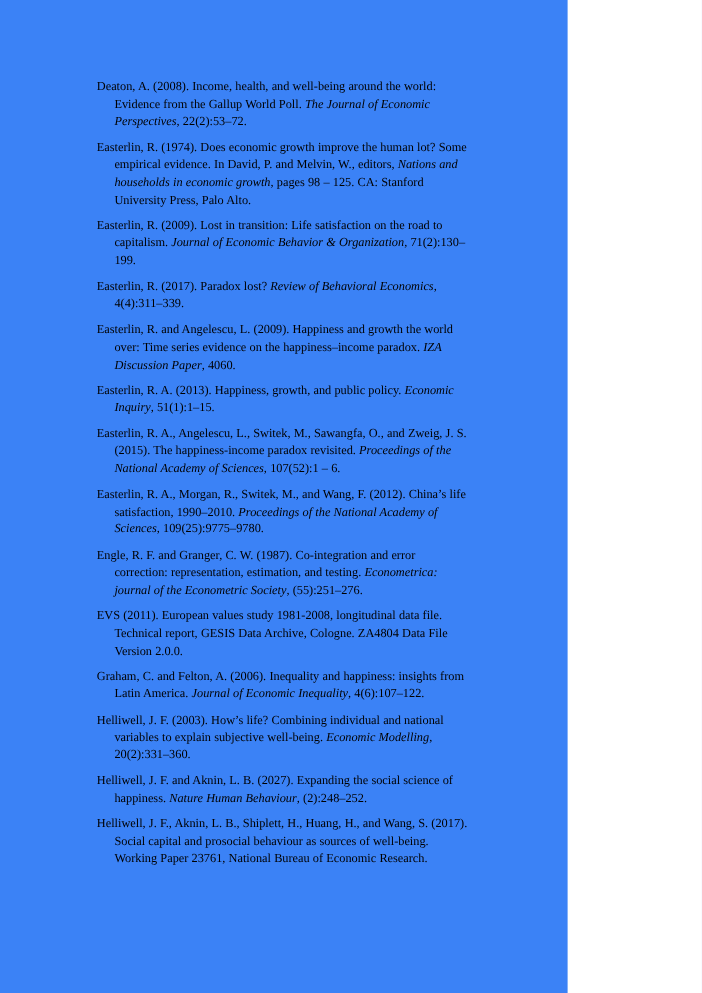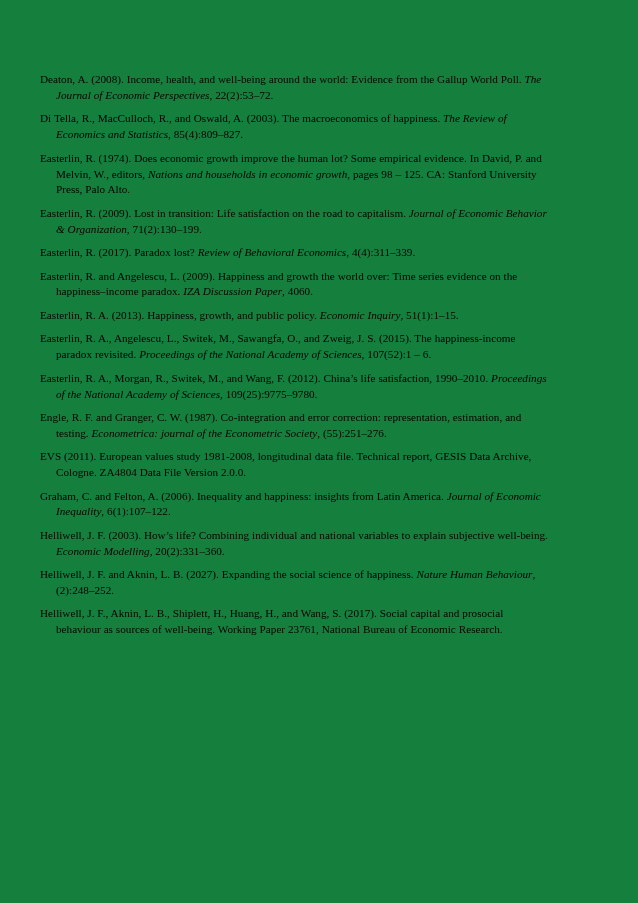--- a/index.html
+++ b/index.html
@@ -8,25 +8,25 @@
     background: #ffffff;
   }
   body {
     width: 638px;
     height: 903px;
     font-family: "Liberation Serif", "DejaVu Serif", serif;
     color: #000000;
   }
   #page {
     position: relative;
-    width: 638px;
+    width: 516px;
     height: 903px;
     box-sizing: border-box;
-    padding: 72px 88px 40px 40px;
-    background: #15803d;
+    padding: 72px 88px 40px 88px;
+    background: #3b82f6;
   }
   #reference-list {
     font-size: 11.2px;
     line-height: 1.42;
     text-align: left;
   }
   .reference-entry {
     padding-left: 16px;
     text-indent: -16px;
     margin: 0 0 7.5px 0;
@@ -41,28 +41,27 @@
   .ref-italic {
     font-style: italic;
   }
 </style>
 </head>
 <body>
 
 <div id="page">
   <div id="reference-list">
       <p class="reference-entry"><span class="ref-text">Deaton, A. (2008). Income, health, and well-being around the world: Evidence from the Gallup World Poll. </span><span class="ref-italic">The Journal of Economic Perspectives</span><span class="ref-text">, 22(2):53–72.</span></p>
-      <p class="reference-entry"><span class="ref-text">Di Tella, R., MacCulloch, R., and Oswald, A. (2003). The macroeconomics of happiness. </span><span class="ref-italic">The Review of Economics and Statistics</span><span class="ref-text">, 85(4):809–827.</span></p>
       <p class="reference-entry"><span class="ref-text">Easterlin, R. (1974). Does economic growth improve the human lot? Some empirical evidence. In David, P. and Melvin, W., editors, </span><span class="ref-italic">Nations and households in economic growth</span><span class="ref-text">, pages 98 – 125. CA: Stanford University Press, Palo Alto.</span></p>
       <p class="reference-entry"><span class="ref-text">Easterlin, R. (2009). Lost in transition: Life satisfaction on the road to capitalism. </span><span class="ref-italic">Journal of Economic Behavior &amp; Organization</span><span class="ref-text">, 71(2):130–199.</span></p>
       <p class="reference-entry"><span class="ref-text">Easterlin, R. (2017). Paradox lost? </span><span class="ref-italic">Review of Behavioral Economics</span><span class="ref-text">, 4(4):311–339.</span></p>
       <p class="reference-entry"><span class="ref-text">Easterlin, R. and Angelescu, L. (2009). Happiness and growth the world over: Time series evidence on the happiness–income paradox. </span><span class="ref-italic">IZA Discussion Paper</span><span class="ref-text">, 4060.</span></p>
       <p class="reference-entry"><span class="ref-text">Easterlin, R. A. (2013). Happiness, growth, and public policy. </span><span class="ref-italic">Economic Inquiry</span><span class="ref-text">, 51(1):1–15.</span></p>
       <p class="reference-entry"><span class="ref-text">Easterlin, R. A., Angelescu, L., Switek, M., Sawangfa, O., and Zweig, J. S. (2015). The happiness-income paradox revisited. </span><span class="ref-italic">Proceedings of the National Academy of Sciences</span><span class="ref-text">, 107(52):1 – 6.</span></p>
       <p class="reference-entry"><span class="ref-text">Easterlin, R. A., Morgan, R., Switek, M., and Wang, F. (2012). China’s life satisfaction, 1990–2010. </span><span class="ref-italic">Proceedings of the National Academy of Sciences</span><span class="ref-text">, 109(25):9775–9780.</span></p>
       <p class="reference-entry"><span class="ref-text">Engle, R. F. and Granger, C. W. (1987). Co-integration and error correction: representation, estimation, and testing. </span><span class="ref-italic">Econometrica: journal of the Econometric Society</span><span class="ref-text">, (55):251–276.</span></p>
       <p class="reference-entry"><span class="ref-text">EVS (2011). European values study 1981-2008, longitudinal data file. Technical report, GESIS Data Archive, Cologne. ZA4804 Data File Version 2.0.0.</span></p>
-      <p class="reference-entry"><span class="ref-text">Graham, C. and Felton, A. (2006). Inequality and happiness: insights from Latin America. </span><span class="ref-italic">Journal of Economic Inequality</span><span class="ref-text">, 6(1):107–122.</span></p>
+      <p class="reference-entry"><span class="ref-text">Graham, C. and Felton, A. (2006). Inequality and happiness: insights from Latin America. </span><span class="ref-italic">Journal of Economic Inequality</span><span class="ref-text">, 4(6):107–122.</span></p>
       <p class="reference-entry"><span class="ref-text">Helliwell, J. F. (2003). How’s life? Combining individual and national variables to explain subjective well-being. </span><span class="ref-italic">Economic Modelling</span><span class="ref-text">, 20(2):331–360.</span></p>
       <p class="reference-entry"><span class="ref-text">Helliwell, J. F. and Aknin, L. B. (2027). Expanding the social science of happiness. </span><span class="ref-italic">Nature Human Behaviour</span><span class="ref-text">, (2):248–252.</span></p>
       <p class="reference-entry"><span class="ref-text">Helliwell, J. F., Aknin, L. B., Shiplett, H., Huang, H., and Wang, S. (2017). Social capital and prosocial behaviour as sources of well-being. Working Paper 23761, National Bureau of Economic Research.</span></p>
     </div>
 </div>
 
 </body></html>

